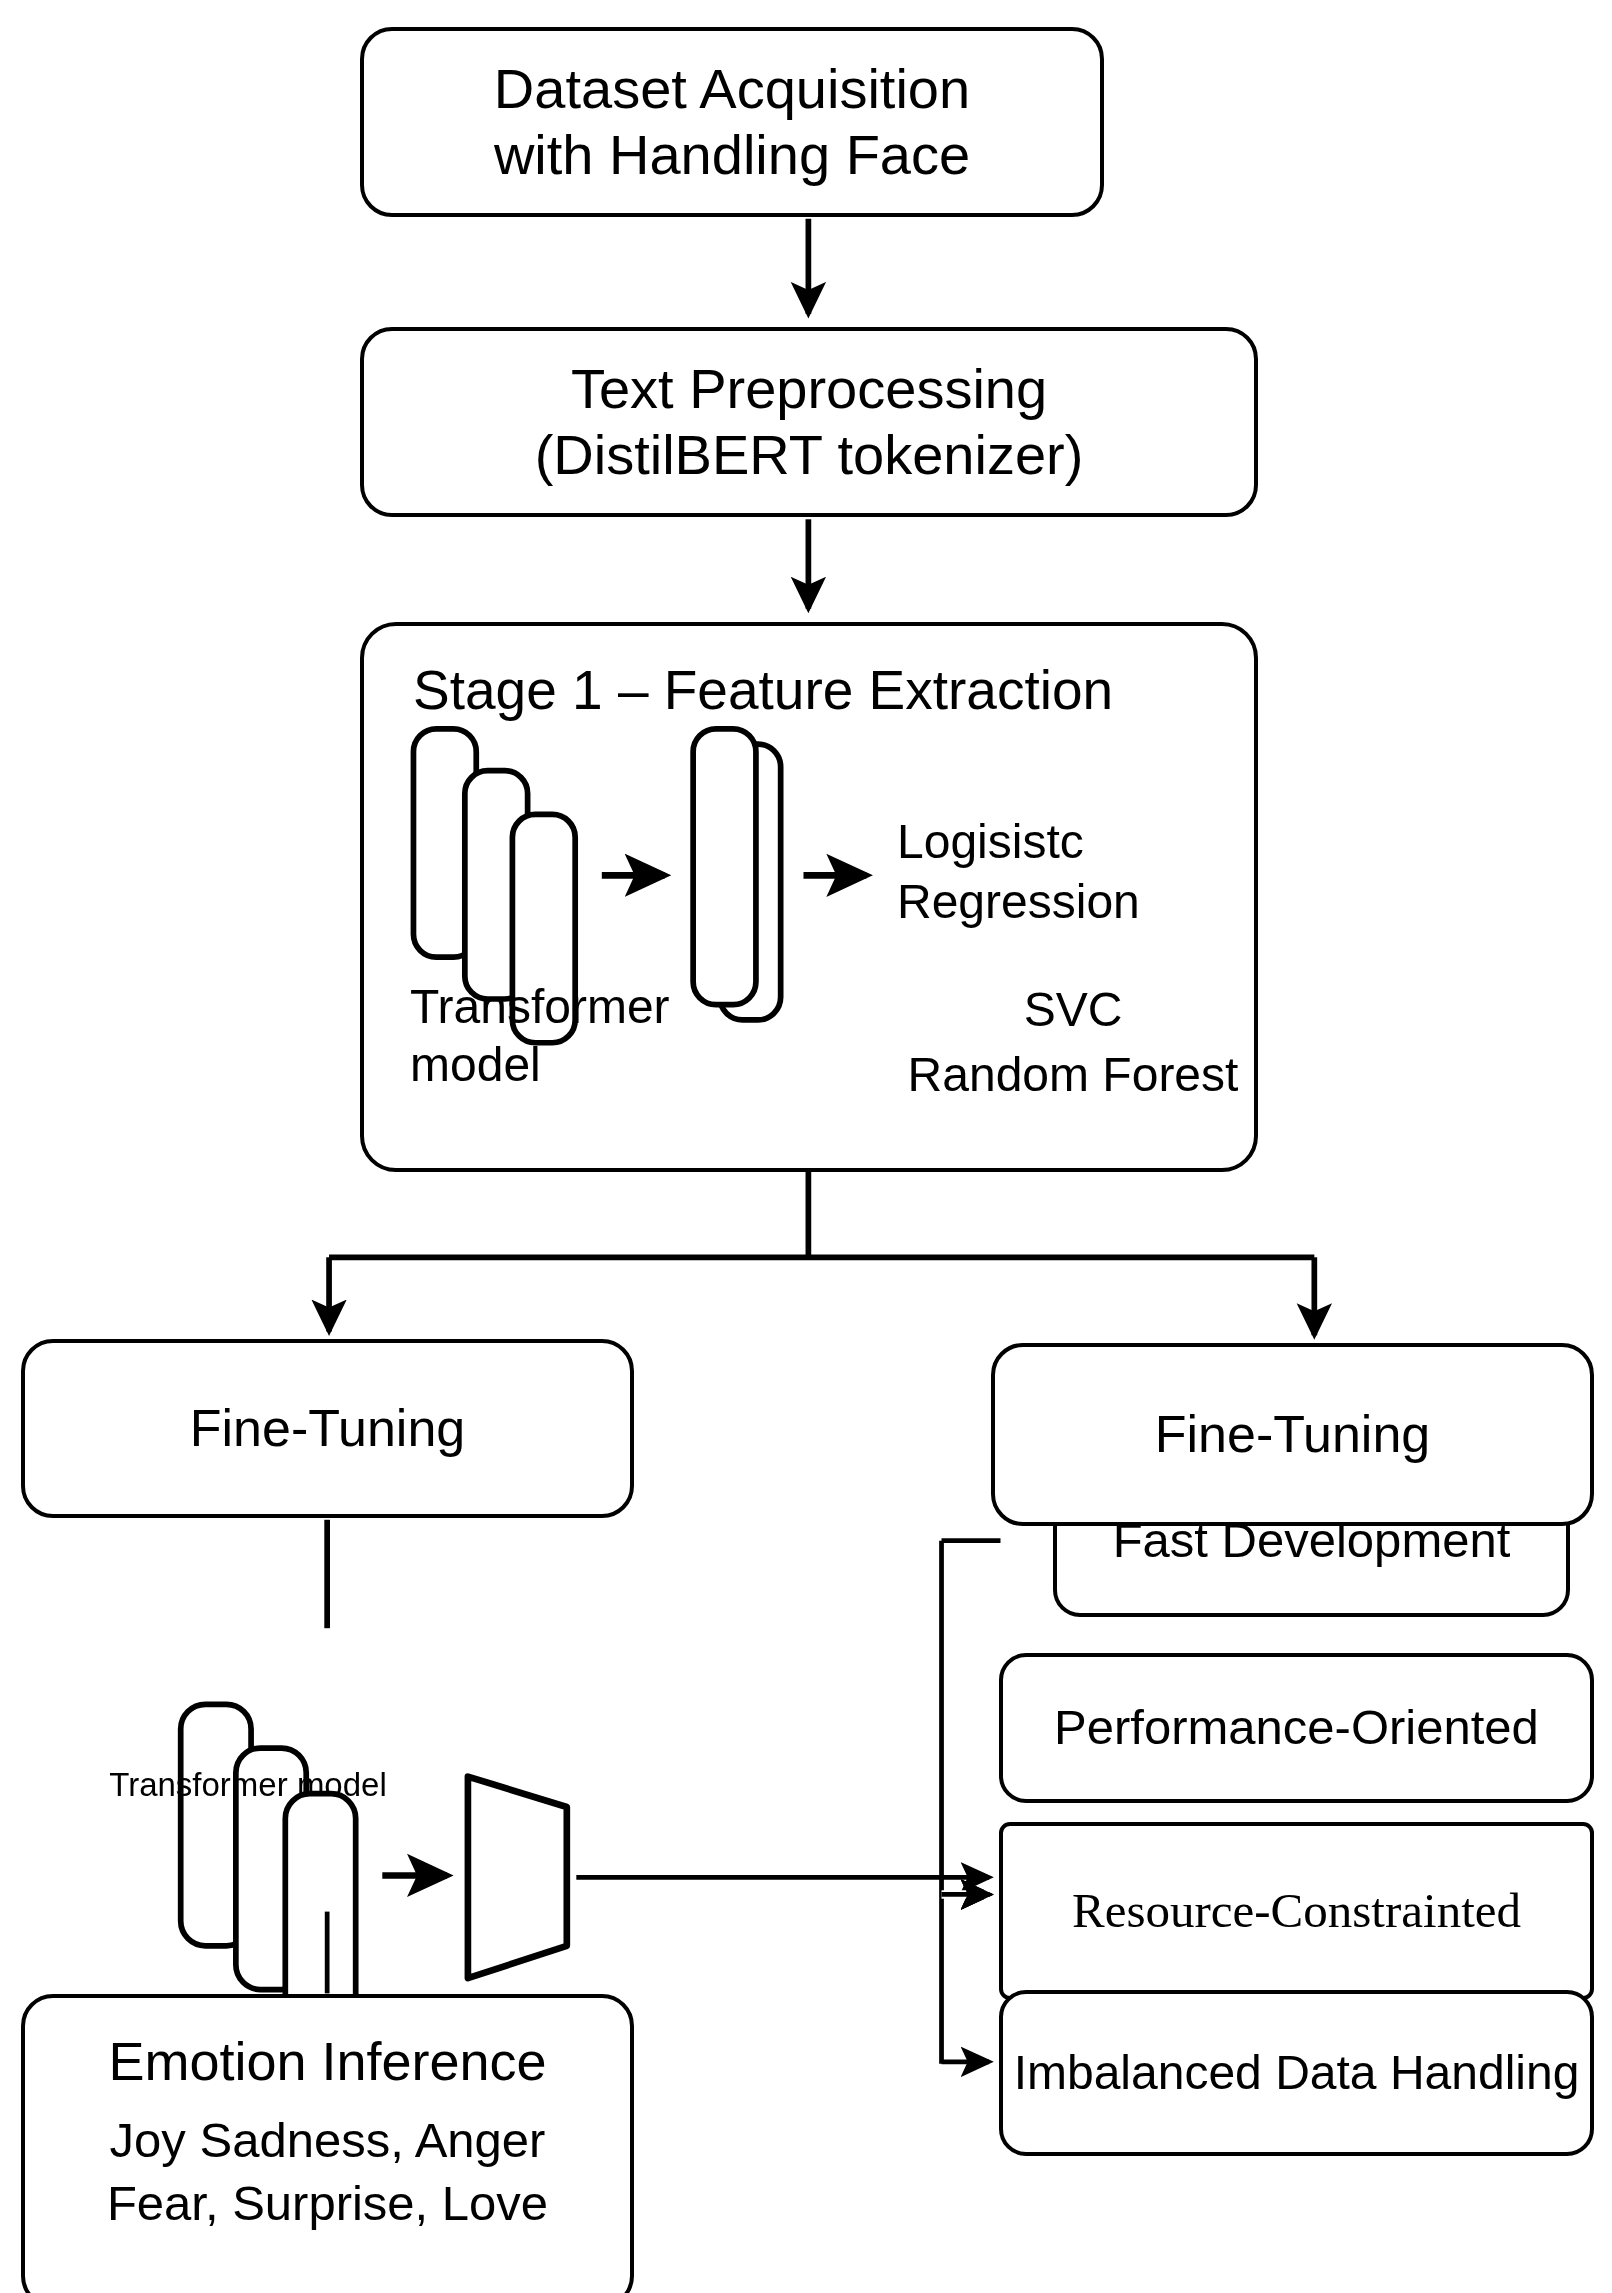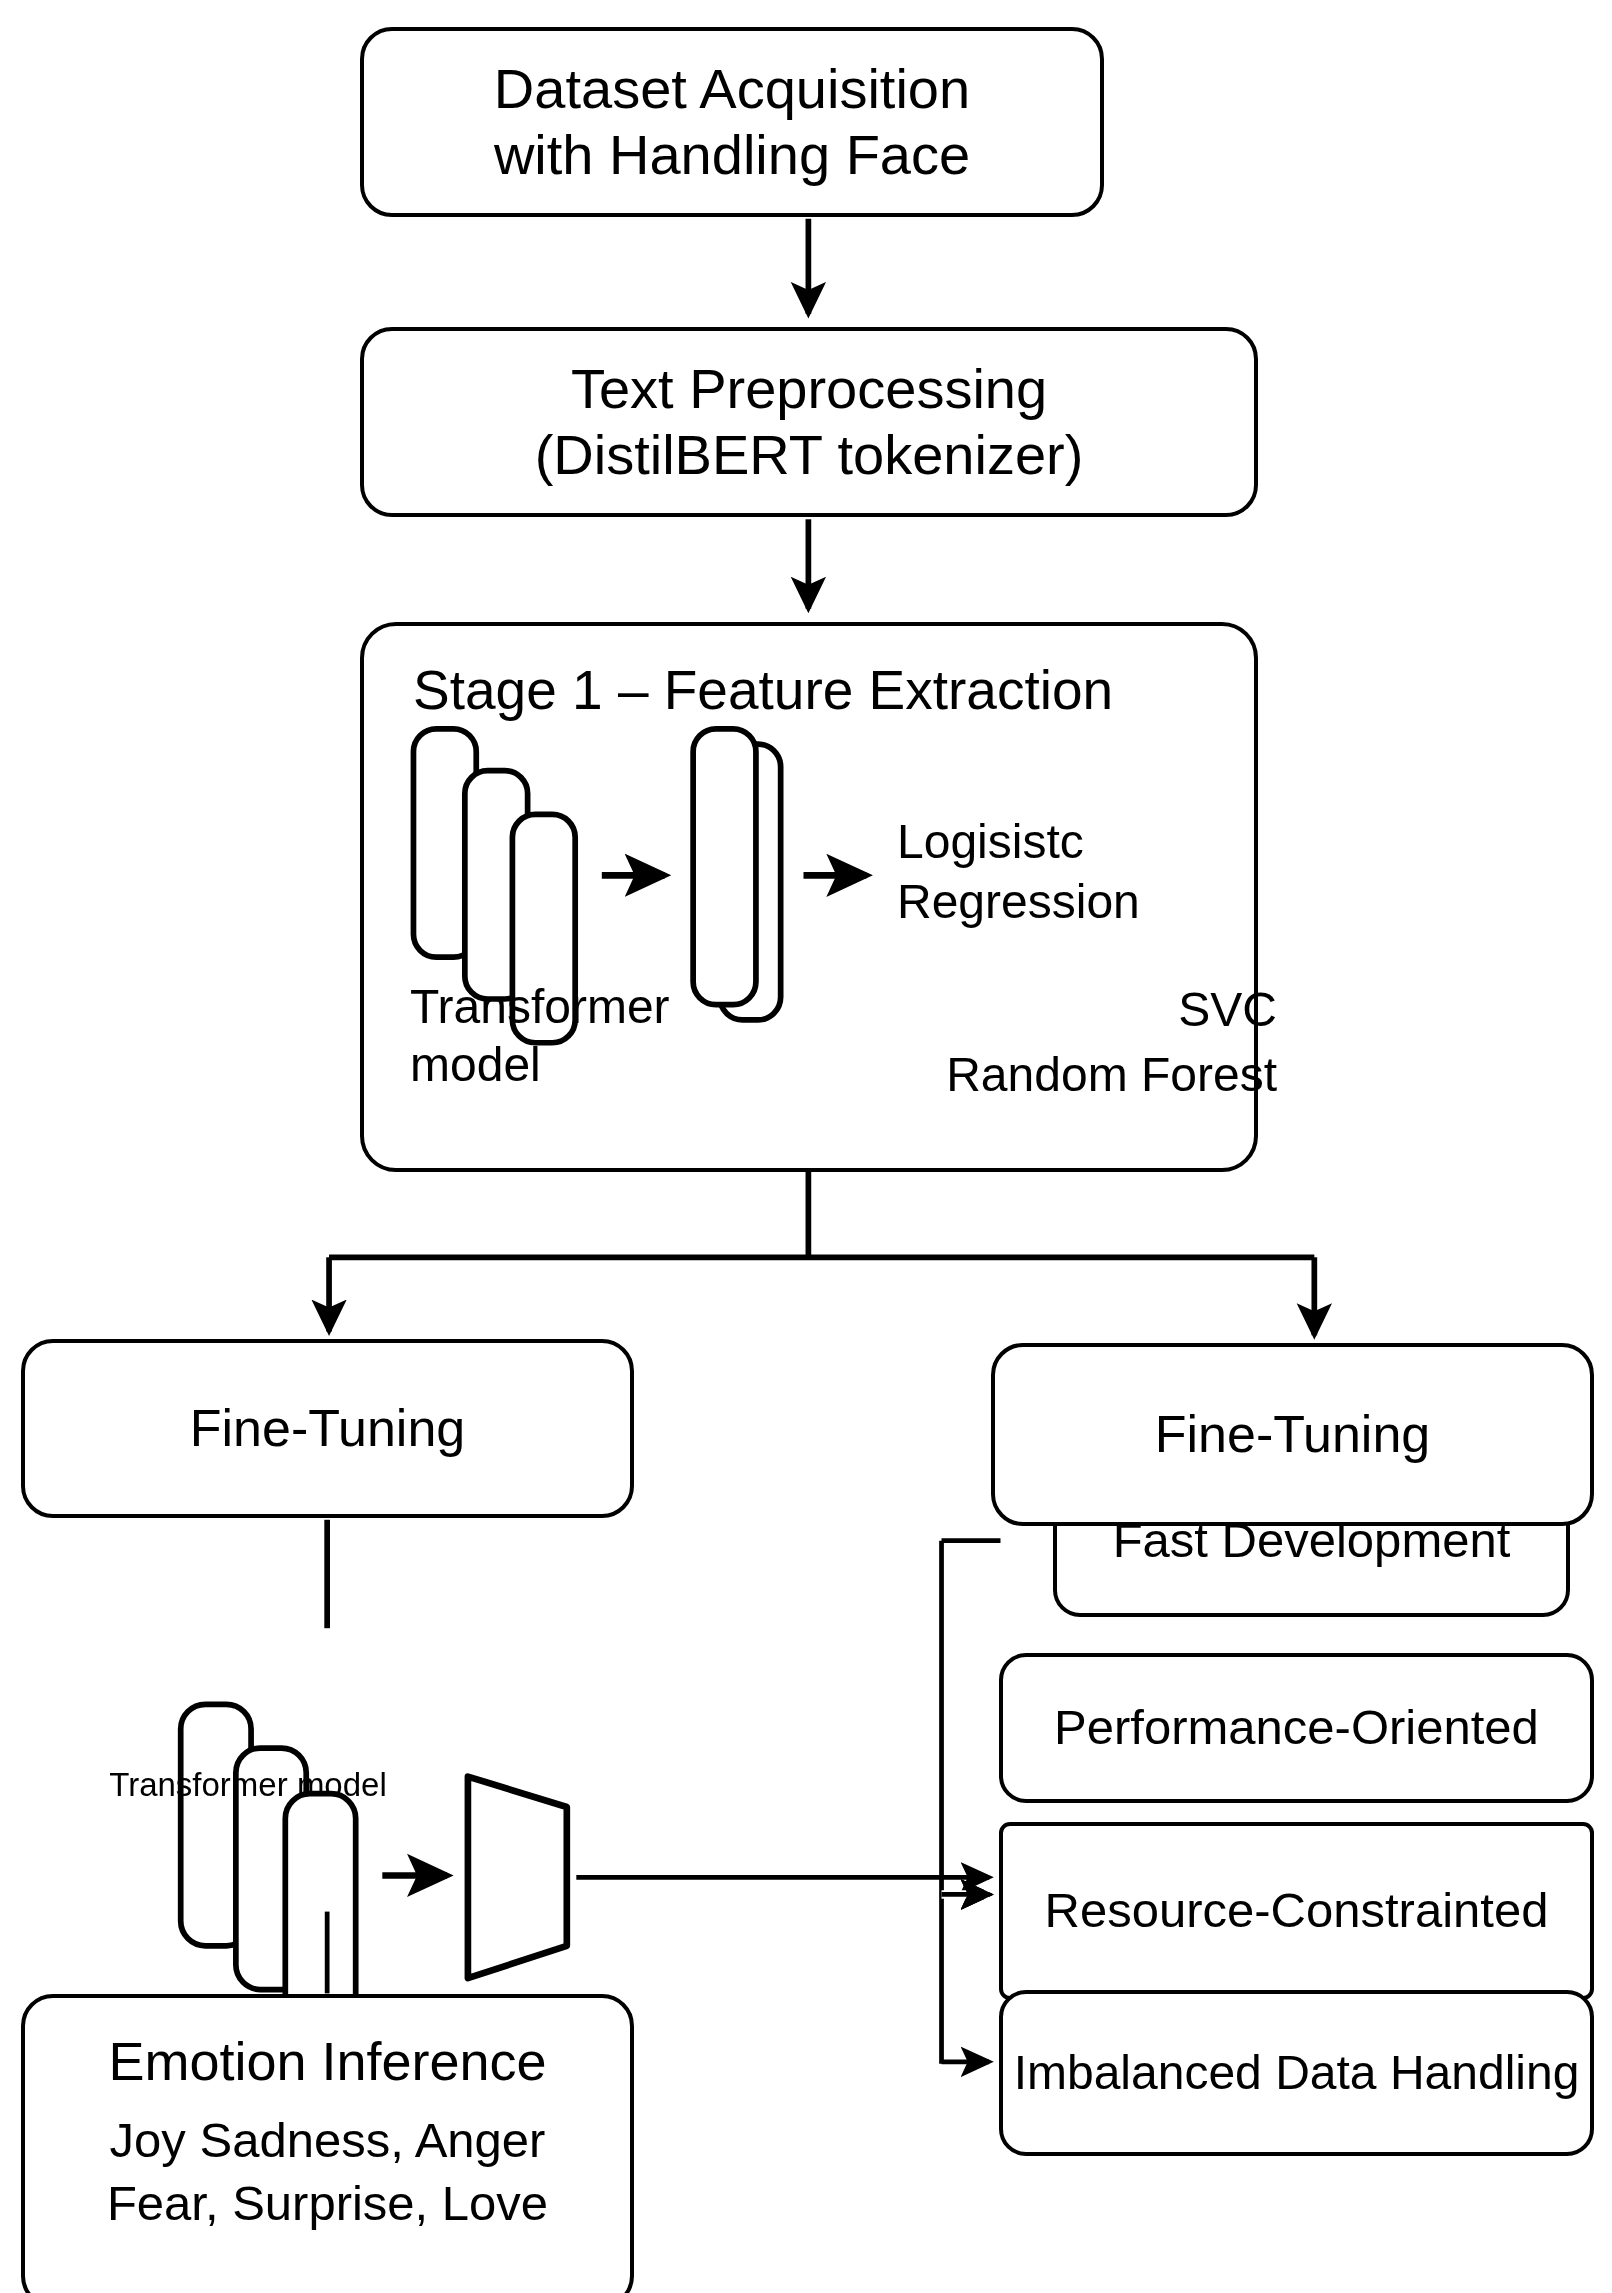--- a/index.html
+++ b/index.html
@@ -41,31 +41,31 @@
   #n-preproc   { left:360px;  top:327px;  width:898px; height:190px; font-size:56px; }
 
   #n-stage1    { left:360px;  top:622px;  width:898px; height:550px;
                  border-radius:36px; display:block; }
   #stage1-title{ position:absolute; left:49px; top:32px; font-size:55px; white-space:nowrap; }
   #stage1-tf-label{ position:absolute; left:46px; top:352px; width:323px;
                     font-size:48px; text-align:left; line-height:1.2; }
   #stage1-clf  { position:absolute; left:533px; top:186px; width:333px;
                  font-size:48px; text-align:left; line-height:1.24; }
   #stage1-clf2 { position:absolute; left:533px; top:352px; width:352px;
-                 font-size:48px; text-align:right; line-height:1.35;margin-left:28px; }
+                 font-size:48px; text-align:center; line-height:1.35; }
 
   #n-ft-left   { left:21px;   top:1339px; width:613px; height:179px; font-size:52px; }
   #n-ft-right  { left:991px; top:1343px; width:603px; height:183px; font-size:52px;
                  z-index:3; }
   #n-fastdev   { left:1053px; top:1465px; width:517px; height:152px; font-size:49px;
                  z-index:2; border-radius:27px; }
   #n-perf      { left:999px; top:1653px; width:595px; height:150px; font-size:49px;
                  border-radius:27px; }
   #n-res       { left:999px; top:1822px; width:595px; height:178px; font-size:49px;
-                 border-radius:11px; }
+                 border-radius:11px;font-family:Liberation Serif, serif; }
   #n-imb       { left:999px; top:1990px; width:595px; height:166px; font-size:48px;
                  border-radius:27px; }
 
   #n-emotion   { left:21px;   top:1994px; width:613px; height:314px;
                  border-radius:32px; justify-content:flex-start; padding-top:32px; }
   #n-emotion .ln1{ font-size:54px; margin-bottom:15px; }
   #n-emotion .ln2,
   #n-emotion .ln3{ font-size:49px; line-height:1.3; }
 
   #tf-left-label{

